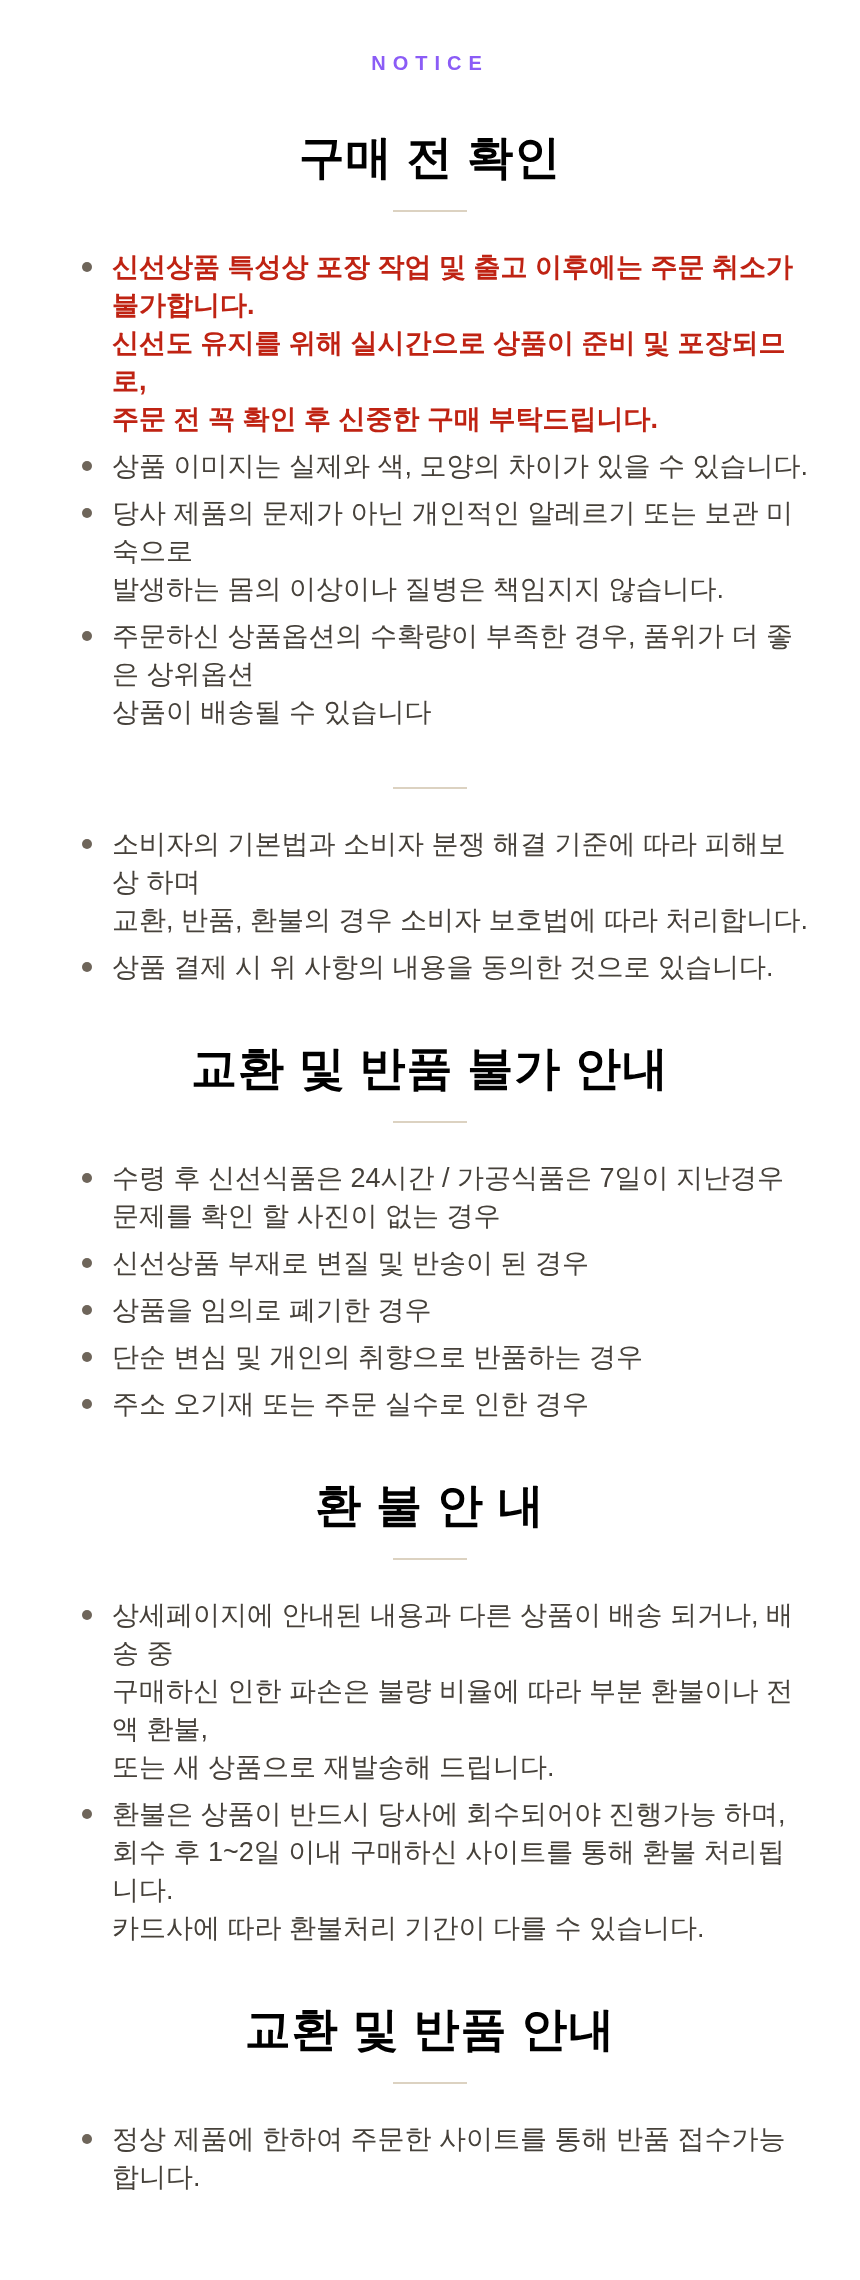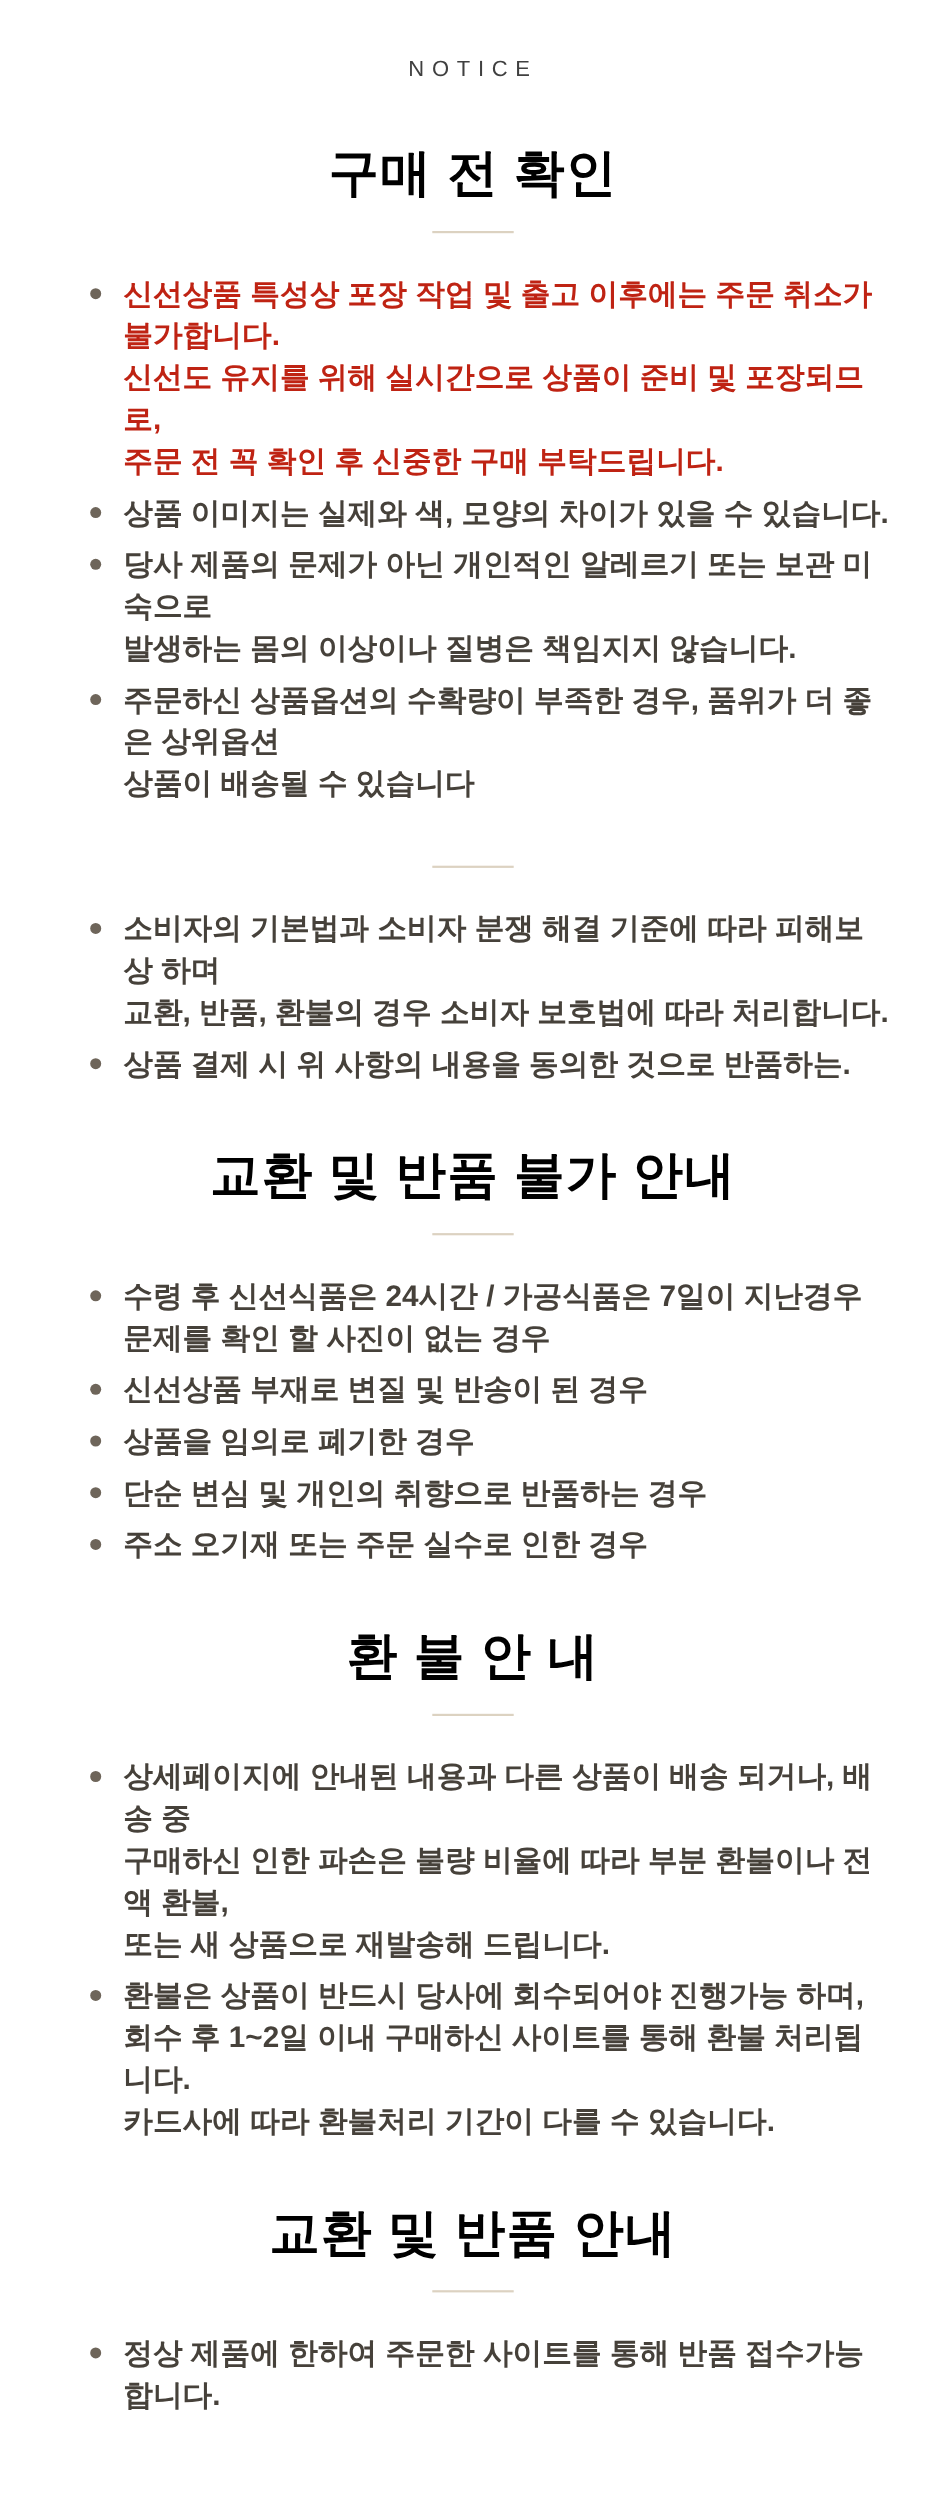--- a/index.html
+++ b/index.html
@@ -8,23 +8,23 @@
     min-height: 2280px;
     margin: 0 auto;
     font-family: "Liberation Sans", sans-serif;
     color: #46413a;
   }
   .page { padding: 44px 0 96px; }
 
   .eyebrow {
     text-align: center;
     font-size: 20px;
-    font-weight: 400;
+    font-weight: 700;
     letter-spacing: 7px;
-    color: #404040;
+    color: #8b5cf6;
     margin-top: 8px;
   }
 
   .sec { margin-top: 56px; }
   .sec-title {
     margin: 0;
     text-align: center;
     font-size: 46px;
     line-height: 1.15;
     font-weight: 800;
@@ -43,21 +43,20 @@
     margin: 36px 0 0;
     padding: 0 52px 0 82px;
   }
   .bullets li {
     position: relative;
     padding-left: 30px;
     font-size: 27px;
     line-height: 38px;
     margin: 0 0 9px;
     white-space: pre-line;
-    font-weight: bold;
   }
   .bullets li::before {
     content: "";
     position: absolute;
     left: 0;
     top: 14px;
     width: 10px;
     height: 10px;
     border-radius: 50%;
     background: #6e655a;
@@ -84,21 +83,21 @@
         <li class="normal">주문하신 상품옵션의 수확량이 부족한 경우, 품위가 더 좋은 상위옵션
 상품이 배송될 수 있습니다</li>
       </ul>
   </section>
 
   <section class="sec">
     <div class="divider"></div>
     <ul class="bullets">
         <li class="normal">소비자의 기본법과 소비자 분쟁 해결 기준에 따라 피해보상 하며
 교환, 반품, 환불의 경우 소비자 보호법에 따라 처리합니다.</li>
-        <li class="normal">상품 결제 시 위 사항의 내용을 동의한 것으로 반품하는.</li>
+        <li class="normal">상품 결제 시 위 사항의 내용을 동의한 것으로 있습니다.</li>
       </ul>
   </section>
 
   <section class="sec">
     <h2 class="sec-title">교환 및 반품 불가 안내</h2>
     <div class="divider"></div>
     <ul class="bullets">
         <li class="normal">수령 후 신선식품은 24시간 / 가공식품은 7일이 지난경우
 문제를 확인 할 사진이 없는 경우</li>
         <li class="normal">신선상품 부재로 변질 및 반송이 된 경우</li>

